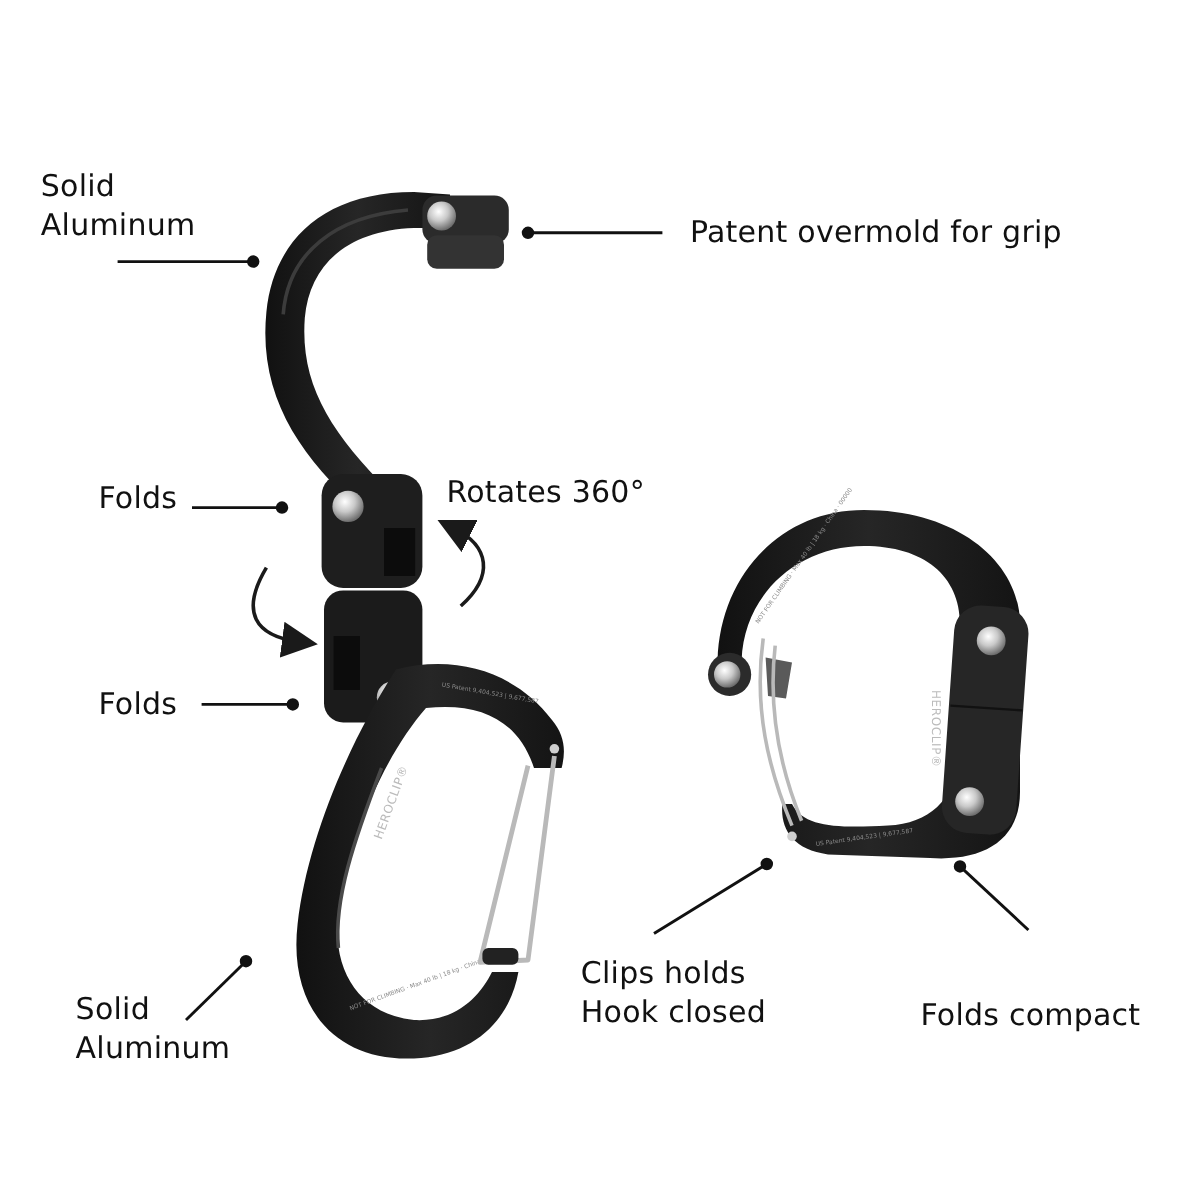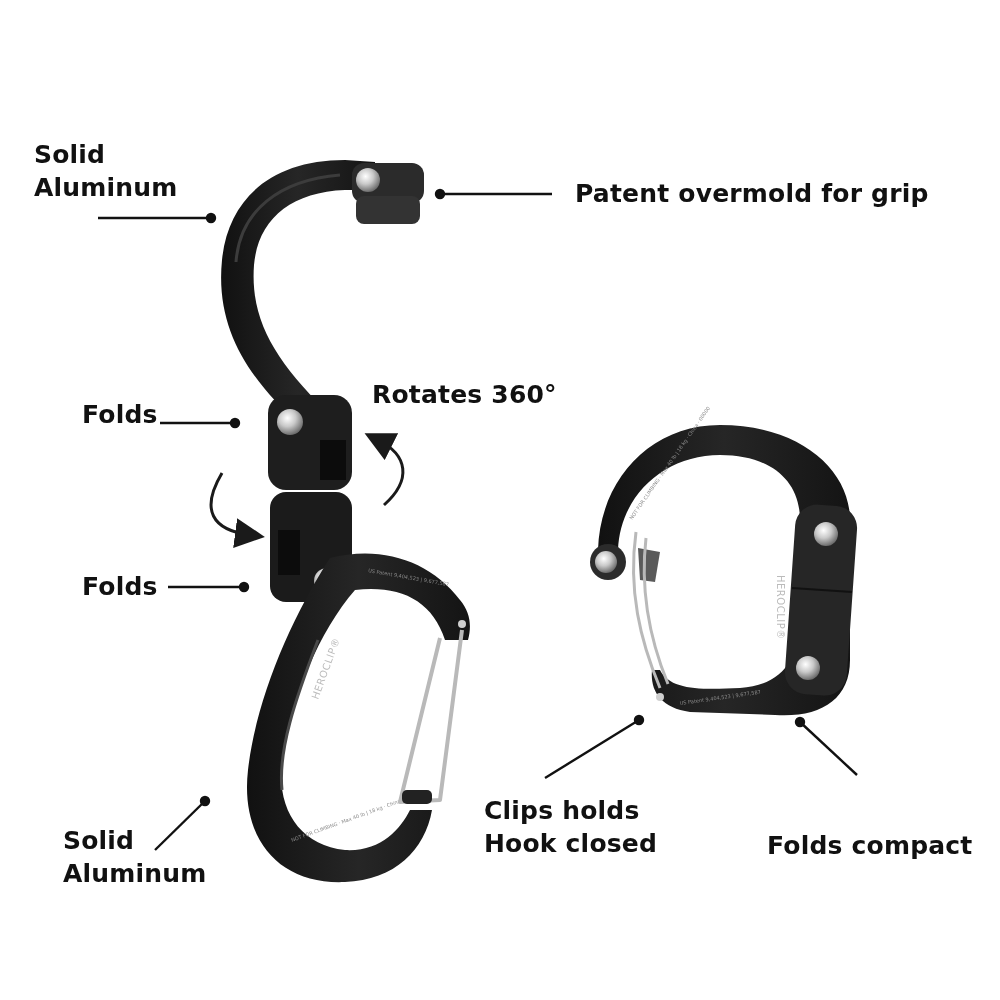--- a/index.html
+++ b/index.html
@@ -1,17 +1,17 @@
 <!DOCTYPE html>
 <html><head>
 <meta charset="utf-8">
 <style>
   html,body{margin:0;padding:0;background:#ffffff;}
   body{width:1000px;height:1000px;position:relative;overflow:hidden;font-family:"DejaVu Sans","Liberation Sans",sans-serif;}
-  .label{position:absolute;font-weight:bold;color:#111111;font-size:25px;line-height:33px;letter-spacing:0.2px;white-space:nowrap;}
+  .label{position:absolute;font-weight:normal;color:#111111;font-size:25px;line-height:33px;letter-spacing:0.2px;white-space:nowrap;}
   svg.art{position:absolute;left:0;top:0;width:1000px;height:1000px;}
   .brand{font-family:"DejaVu Sans",sans-serif;font-size:10px;fill:#bbbbbb;letter-spacing:0.5px;}
   .tiny{font-family:"DejaVu Sans",sans-serif;font-size:5px;fill:#8a8a8a;}
 </style>
 </head>
 <body>
 
 <svg class="art" viewBox="0 0 1000 1000">
   <defs>
     <radialGradient id="rivet" cx="40%" cy="35%" r="65%">
@@ -104,21 +104,21 @@
       <circle cx="800" cy="722" r="4"></circle>
   </g>
 </svg>
 
 <div class="label" style="left:34px;top:138px;">
   <div>Solid</div>
   <div>Aluminum</div>
 </div>
 <div class="label" style="left:575px;top:177px;">Patent overmold for grip</div>
 <div class="label" style="left:82px;top:398px;">Folds</div>
-<div class="label" style="left:372px;top:378px;">Rotates 360°</div>
+<div class="label" style="left:372px;top:393px;">Rotates 360°</div>
 <div class="label" style="left:82px;top:570px;">Folds</div>
 <div class="label" style="left:63px;top:824px;">
   <div>Solid</div>
   <div>Aluminum</div>
 </div>
 <div class="label" style="left:484px;top:794px;">
   <div>Clips holds</div>
   <div>Hook closed</div>
 </div>
 <div class="label" style="left:767px;top:829px;">Folds compact</div>

